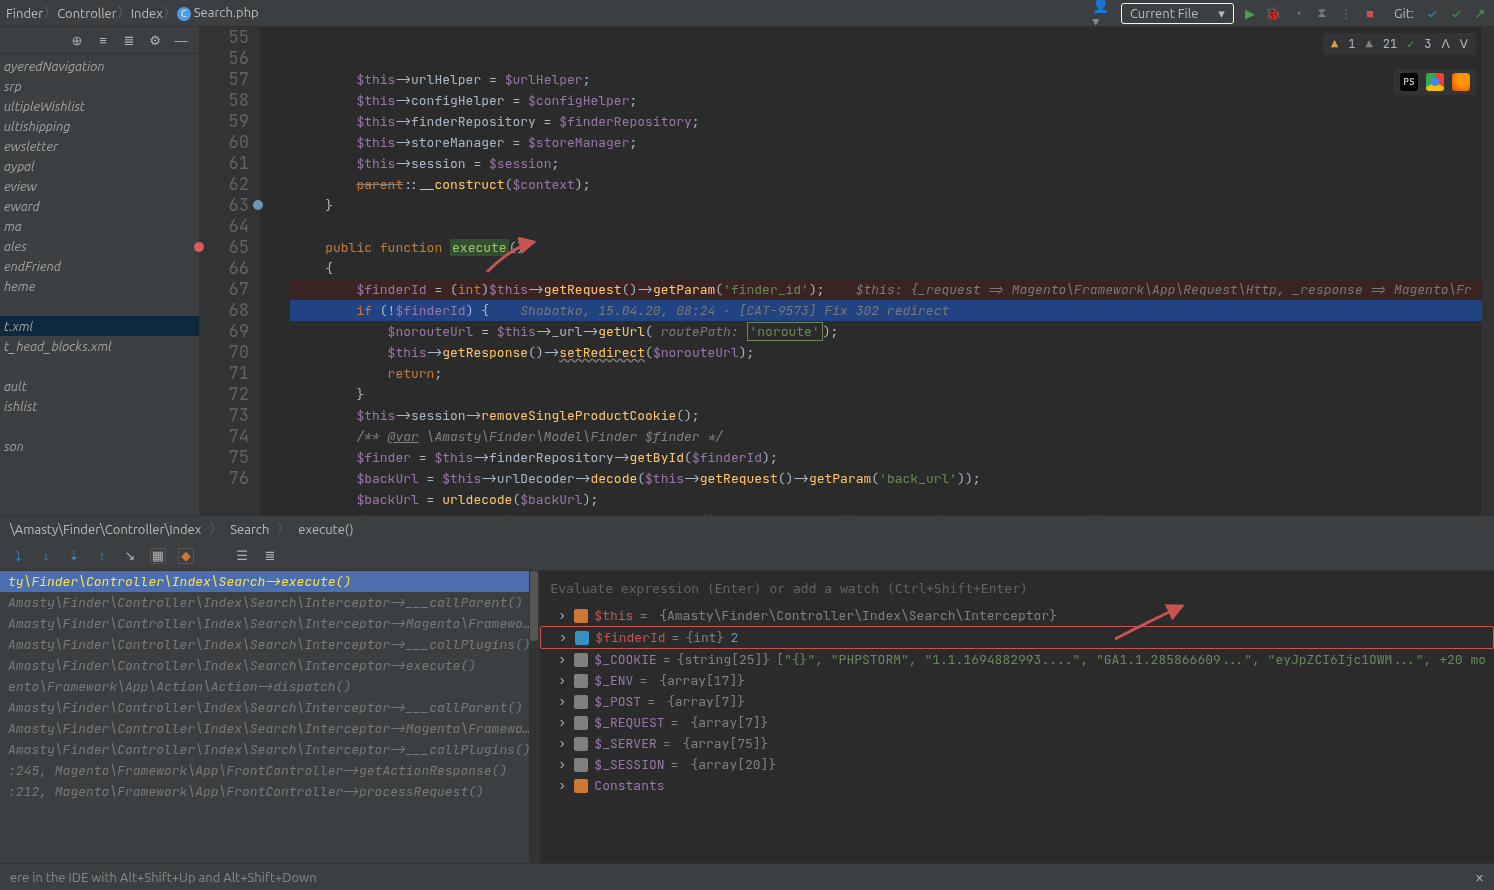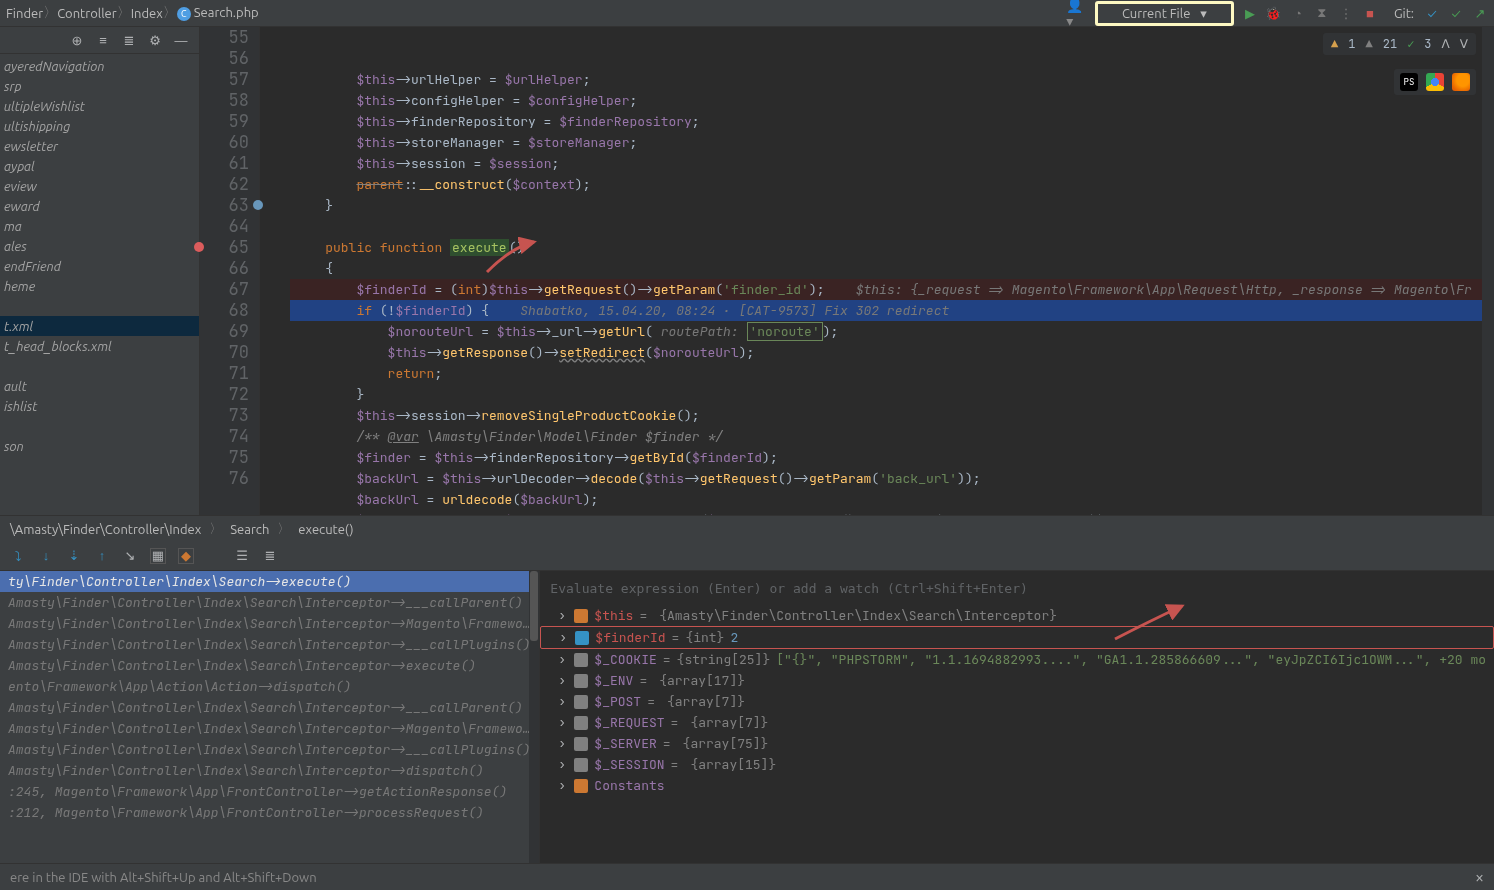--- a/index.html
+++ b/index.html
@@ -28,23 +28,23 @@
 .breadcrumb { display: flex; align-items: center; color: #bbbbbb; }
 .breadcrumb .sep { color: #7a7a7a; font-size: 14px; }
 .breadcrumb .item { cursor: pointer; }
 .breadcrumb .file-icon {
   display:inline-block; width:14px; height:14px; border-radius:50%;
   background:#4f9ee3; text-align:center; line-height:14px; font-size:9px;
   color:#fff; margin-right:3px;
 }
 .nav-right { display:flex; align-items:center; gap:8px; }
 .run-config {
-  display:flex; align-items:center; gap:10px;
-  background:#3c3f41; border:3px solid #fef9c3;
-  padding:2px 24px; border-radius:3px; color:#bbb; cursor:pointer;
+  display:flex; align-items:center; gap:20px;
+  background:#3c3f41; border:1px solid #fef9c3;
+  padding:2px 8px; border-radius:3px; color:#bbb; cursor:pointer;
 }
 .ticon { display:inline-flex; width:16px; height:16px; align-items:center; justify-content:center; font-size:13px; }
 .tool-icon { cursor:pointer; color:#787878; }
 .tool-icon.green { color:#499c54; }
 .tool-icon.red { color:#c75450; }
 .git-label { color:#bbb; margin:0 2px 0 8px; }
 .git-blue { color:#3592c4; }
 .git-green{ color:#499c54;}
 .person-icon { color:#888; font-size:14px; margin-right:4px;}
 
@@ -154,21 +154,21 @@
 .dbg-body{ flex:1; display:flex; overflow:hidden;}
 .frames{
   width:640px; background:#3c3f41; border-right:1px solid #323232;
   overflow:hidden; font-style:italic; color:#787878;
   position:relative;
 }
 .frames .fr{
   padding:2px 8px; white-space:nowrap; overflow:hidden; text-overflow:ellipsis;
   cursor:pointer;
 }
-.frames .fr.sel{ background:#4b6eaf; color:#e5e5e5;}
+.frames .fr.sel{ background:#4b6eaf; color:#fde047;}
 .frames .scroll{ position:absolute; right:0; top:0; width:10px; height:100%; background:#313335;}
 .frames .scroll .thumb{ position:absolute; right:1px; top:0; width:8px; height:70px; background:#555; border-radius:3px;}
 
 .vars{
   flex:1; background:#2b2b2b; position:relative;
 }
 .watch-input{
   height:26px; margin:4px 10px; display:flex; align-items:center;
   color:#606366; font-family:Consolas,monospace;
 }
@@ -350,21 +350,20 @@
     <div class="frames mono" id="frames">
       <div class="fr sel">ty\Finder\Controller\Index\Search-&gt;execute()</div>
         <div class="fr">Amasty\Finder\Controller\Index\Search\Interceptor-&gt;___callParent()</div>
         <div class="fr"> Amasty\Finder\Controller\Index\Search\Interceptor-&gt;Magento\Framework\Interception\{closure:/var/</div>
         <div class="fr"> Amasty\Finder\Controller\Index\Search\Interceptor-&gt;___callPlugins()</div>
         <div class="fr">Amasty\Finder\Controller\Index\Search\Interceptor-&gt;execute()</div>
         <div class="fr">ento\Framework\App\Action\Action-&gt;dispatch()</div>
         <div class="fr">Amasty\Finder\Controller\Index\Search\Interceptor-&gt;___callParent()</div>
         <div class="fr"> Amasty\Finder\Controller\Index\Search\Interceptor-&gt;Magento\Framework\Interception\{closure:/var/</div>
         <div class="fr"> Amasty\Finder\Controller\Index\Search\Interceptor-&gt;___callPlugins()</div>
-        <div class="fr">Amasty\Finder\Controller\Index\Search\Interceptor-&gt;dispatch()</div>
         <div class="fr">:245, Magento\Framework\App\FrontController-&gt;getActionResponse()</div>
         <div class="fr">:212, Magento\Framework\App\FrontController-&gt;processRequest()</div>
         <div class="scroll">
           <div class="thumb"></div>
         </div>
     </div>
     <div class="vars mono">
       <div class="watch-input">Evaluate expression (Enter) or add a watch (Ctrl+Shift+Enter)</div>
       <div id="varlist">
           <div class="var-row">
@@ -422,21 +421,21 @@
             <span class="vr-eq"> = </span>
             <span class="vr-type"></span>
             <span class="vr-type">{array[75]}</span>
           </div>
           <div class="var-row">
             <span class="tw">›</span>
             <span class="icn ic-arr"></span>
             <span class="vr-name">$_SESSION</span>
             <span class="vr-eq"> = </span>
             <span class="vr-type"></span>
-            <span class="vr-type">{array[15]}</span>
+            <span class="vr-type">{array[20]}</span>
           </div>
           <div class="var-row">
             <span class="tw">›</span>
             <span class="icn ic-const"></span>
             <span class="vr-name">Constants</span>
             <span class="vr-eq"></span>
             <span class="vr-type"></span>
             <span class="vr-type"></span>
           </div>
         </div>

